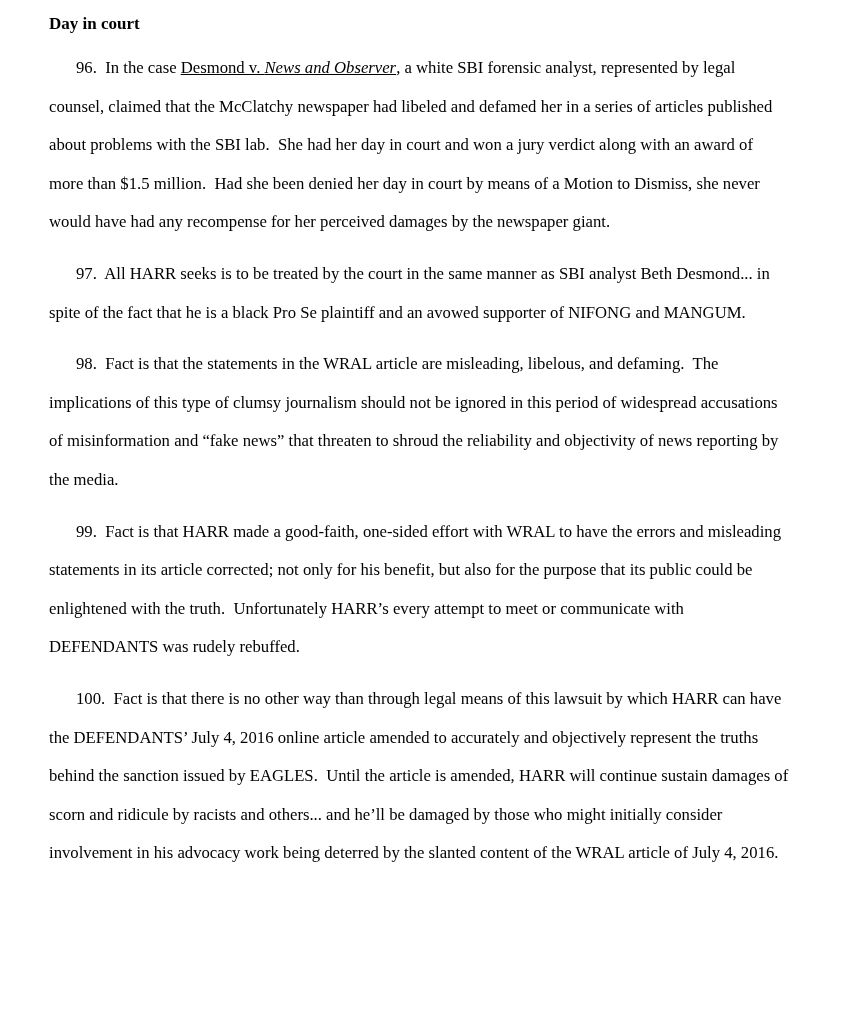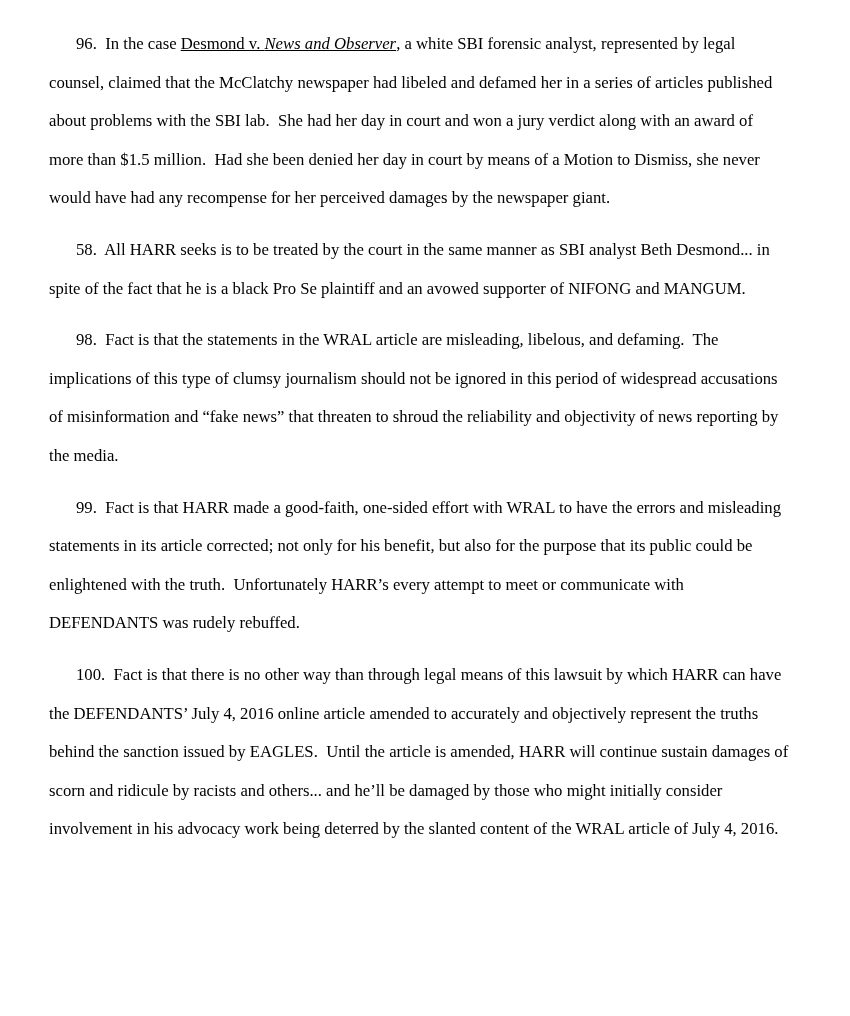--- a/index.html
+++ b/index.html
@@ -37,24 +37,25 @@
     white-space: pre-wrap;
   }
   .u  { text-decoration: underline; }
   .i  { font-style: italic; }
 </style>
 </head>
 <body>
 
 <div class="page">
 
+  <div class="heading">Day in court</div>
 
   <p class="para"><span>96.  In the case </span><span class="u">Desmond v. </span><span class="u i">News and Observer</span><span>, a white SBI forensic analyst, represented by legal counsel, claimed that the McClatchy newspaper had libeled and defamed her in a series of articles published about problems with the SBI lab.  She had her day in court and won a jury verdict along with an award of more than $1.5 million.  Had she been denied her day in court by means of a Motion to Dismiss, she never would have had any recompense for her perceived damages by the newspaper giant.</span></p>
 
-  <p class="para">58.  All HARR seeks is to be treated by the court in the same manner as SBI analyst Beth Desmond... in spite of the fact that he is a black Pro Se plaintiff and an avowed supporter of NIFONG and MANGUM.</p>
+  <p class="para">97.  All HARR seeks is to be treated by the court in the same manner as SBI analyst Beth Desmond... in spite of the fact that he is a black Pro Se plaintiff and an avowed supporter of NIFONG and MANGUM.</p>
 
   <p class="para">98.  Fact is that the statements in the WRAL article are misleading, libelous, and defaming.  The implications of this type of clumsy journalism should not be ignored in this period of widespread accusations of misinformation and “fake news” that threaten to shroud the reliability and objectivity of news reporting by the media.</p>
 
   <p class="para">99.  Fact is that HARR made a good-faith, one-sided effort with WRAL to have the errors and misleading statements in its article corrected; not only for his benefit, but also for the purpose that its public could be enlightened with the truth.  Unfortunately HARR’s every attempt to meet or communicate with DEFENDANTS was rudely rebuffed.</p>
 
   <p class="para">100.  Fact is that there is no other way than through legal means of this lawsuit by which HARR can have the DEFENDANTS’ July 4, 2016 online article amended to accurately and objectively represent the truths behind the sanction issued by EAGLES.  Until the article is amended, HARR will continue sustain damages of scorn and ridicule by racists and others... and he’ll be damaged by those who might initially consider involvement in his advocacy work being deterred by the slanted content of the WRAL article of July 4, 2016.</p>
 
 </div>
 
 </body></html>

